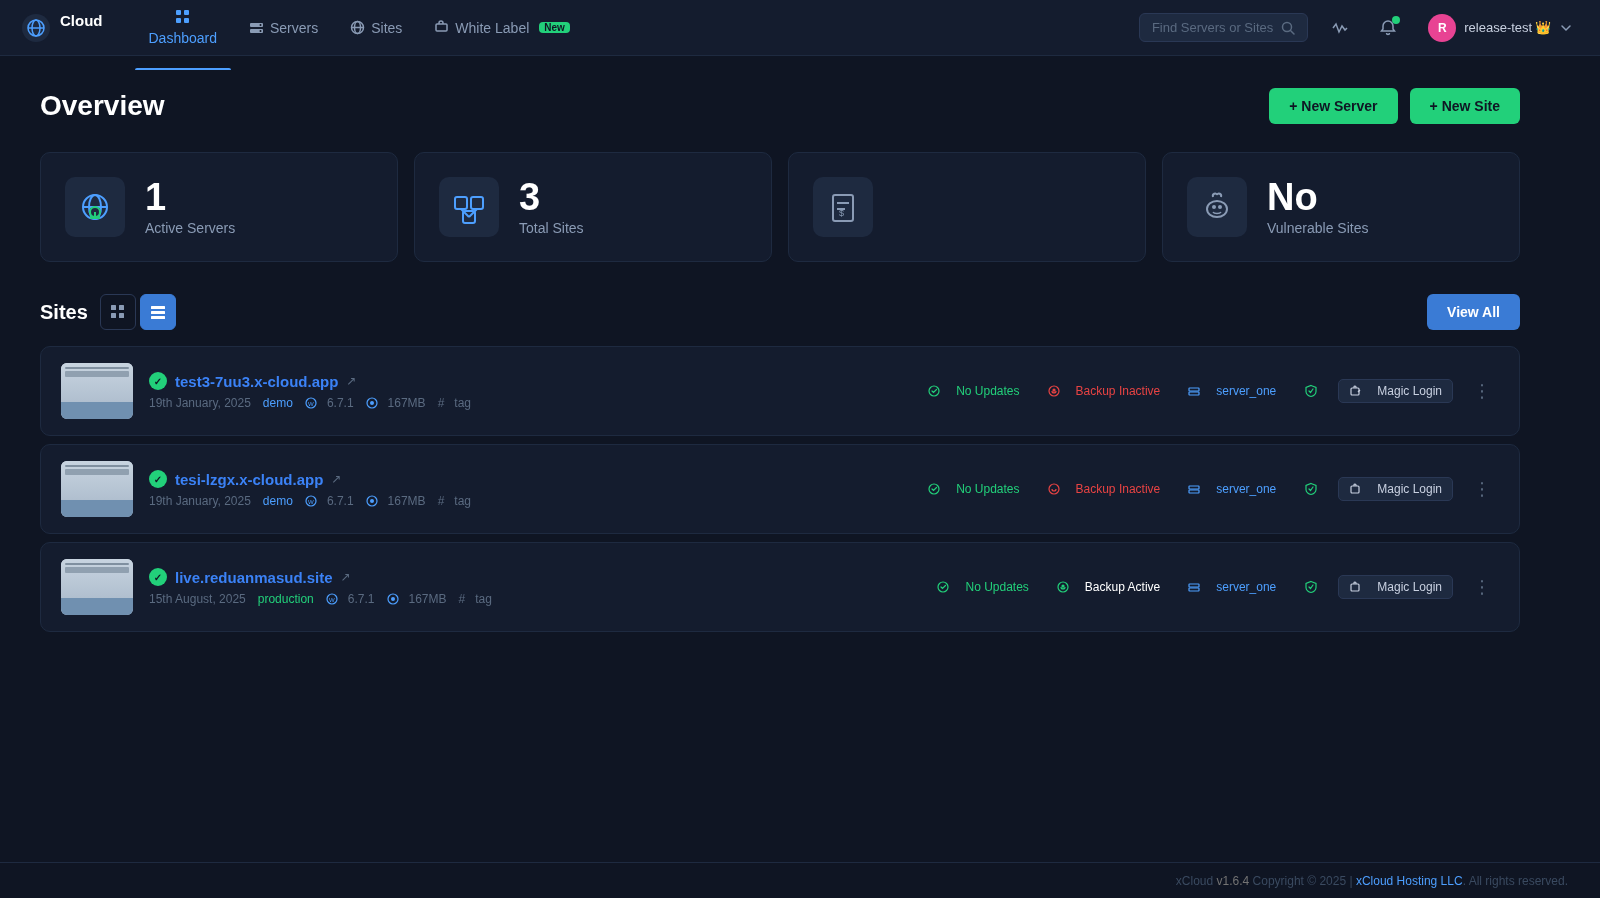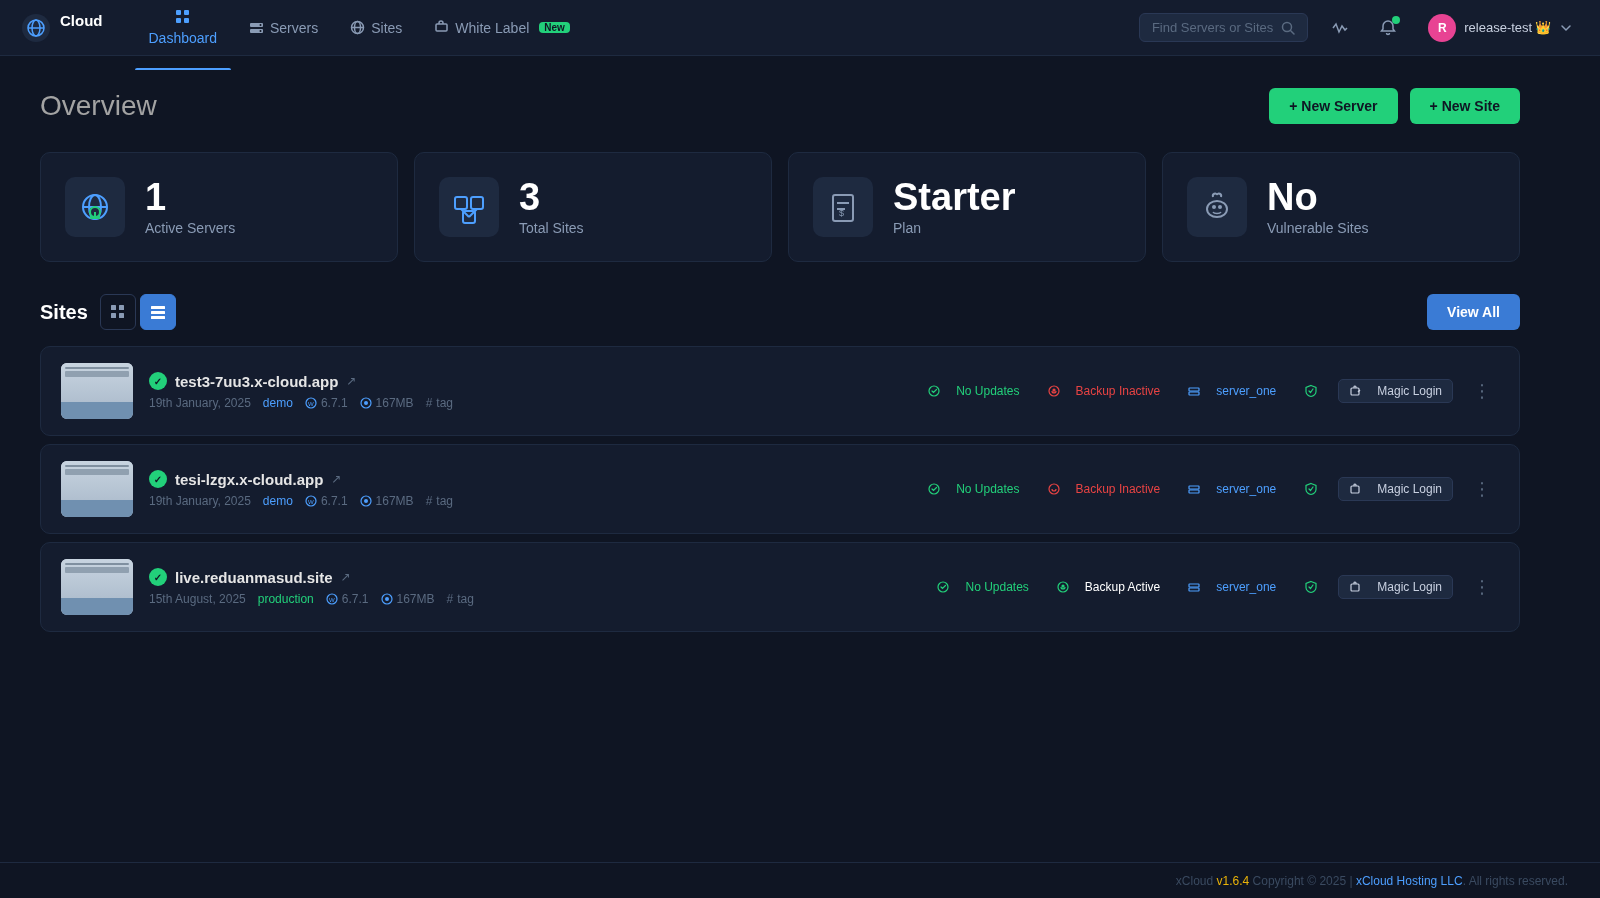--- a/index.html
+++ b/index.html
@@ -143,23 +143,23 @@
       max-width: 1560px;
     }
 
     .page-header {
       display: flex;
       align-items: center;
       justify-content: space-between;
       margin-bottom: 28px;
     }
     .page-title {
-      color: #a3a3a3;
+      color: #ffffff;
       font-size: 28px;
-      font-weight: 400;
+      font-weight: 700;
     }
     .header-actions {
       display: flex;
       gap: 12px;
     }
     .btn-primary {
       background: #22d07a;
       color: #0f1523;
       border: none;
       border-radius: 6px;
@@ -311,21 +311,21 @@
       justify-content: center;
       flex-shrink: 0;
     }
     .site-status-dot::after {
       content: '✓';
       color: #0f1523;
       font-size: 10px;
       font-weight: 700;
     }
     .site-name {
-      color: #e5e5e5;
+      color: #3b82f6;
       font-size: 15px;
       font-weight: 600;
     }
     .external-link-icon {
       color: #5a6a80;
       font-size: 12px;
     }
     .site-meta {
       display: flex;
       align-items: center;
@@ -337,21 +337,21 @@
       color: #4d9fff;
       font-weight: 500;
     }
     .tag-production {
       color: #22d07a;
       font-weight: 500;
     }
     .meta-item {
       display: flex;
       align-items: center;
-      gap: 4px;
+      gap: 10px;
     }
     .site-badges {
       display: flex;
       align-items: center;
       gap: 12px;
       flex-shrink: 0;
     }
     .badge {
       display: flex;
       align-items: center;
@@ -544,24 +544,20 @@
 
     <div class="stat-card">
       <div class="stat-icon-wrap">
         <svg width="36" height="36" viewBox="0 0 36 36" fill="none">
           <rect x="8" y="6" width="20" height="26" rx="2" stroke="#8a9bb5" stroke-width="2" fill="none"></rect>
           <line x1="12" y1="14" x2="24" y2="14" stroke="#8a9bb5" stroke-width="2"></line>
           <line x1="12" y1="20" x2="20" y2="20" stroke="#8a9bb5" stroke-width="2"></line>
           <text x="14" y="27" fill="#8a9bb5" font-size="9" font-family="sans-serif">$</text>
         </svg>
       </div>
-      <div>
-        <div class="stat-value">Starter</div>
-        <div class="stat-label">Plan</div>
-      </div>
     </div>
 
     <div class="stat-card">
       <div class="stat-icon-wrap">
         <svg width="36" height="36" viewBox="0 0 36 36" fill="none">
           <ellipse cx="18" cy="20" rx="10" ry="8" stroke="#8a9bb5" stroke-width="2" fill="none"></ellipse>
           <circle cx="15" cy="18" r="2" fill="#8a9bb5"></circle>
           <circle cx="21" cy="18" r="2" fill="#8a9bb5"></circle>
           <path d="M14 23c1 2 7 2 8 0" stroke="#8a9bb5" stroke-width="1.5" fill="none"></path>
           <path d="M14 8c-1-3 3-5 4-2" stroke="#8a9bb5" stroke-width="2" fill="none"></path>
@@ -837,15 +833,15 @@
         <button class="more-btn">⋮</button>
       </div>
     </div>
 
   </div>
 
 </main>
 
 <footer class="footer">
   <span class="footer-text">
-    xCloud <span style="color:#eab308;">v1.6.4</span>  Copyright © 2025 | <span class="footer-link">xCloud Hosting LLC</span>. All rights reserved.
+    xCloud <span style="color:#737373;">v1.6.4</span>  Copyright © 2025 | <span class="footer-link">xCloud Hosting LLC</span>. All rights reserved.
   </span>
 </footer>
 
 </body></html>

